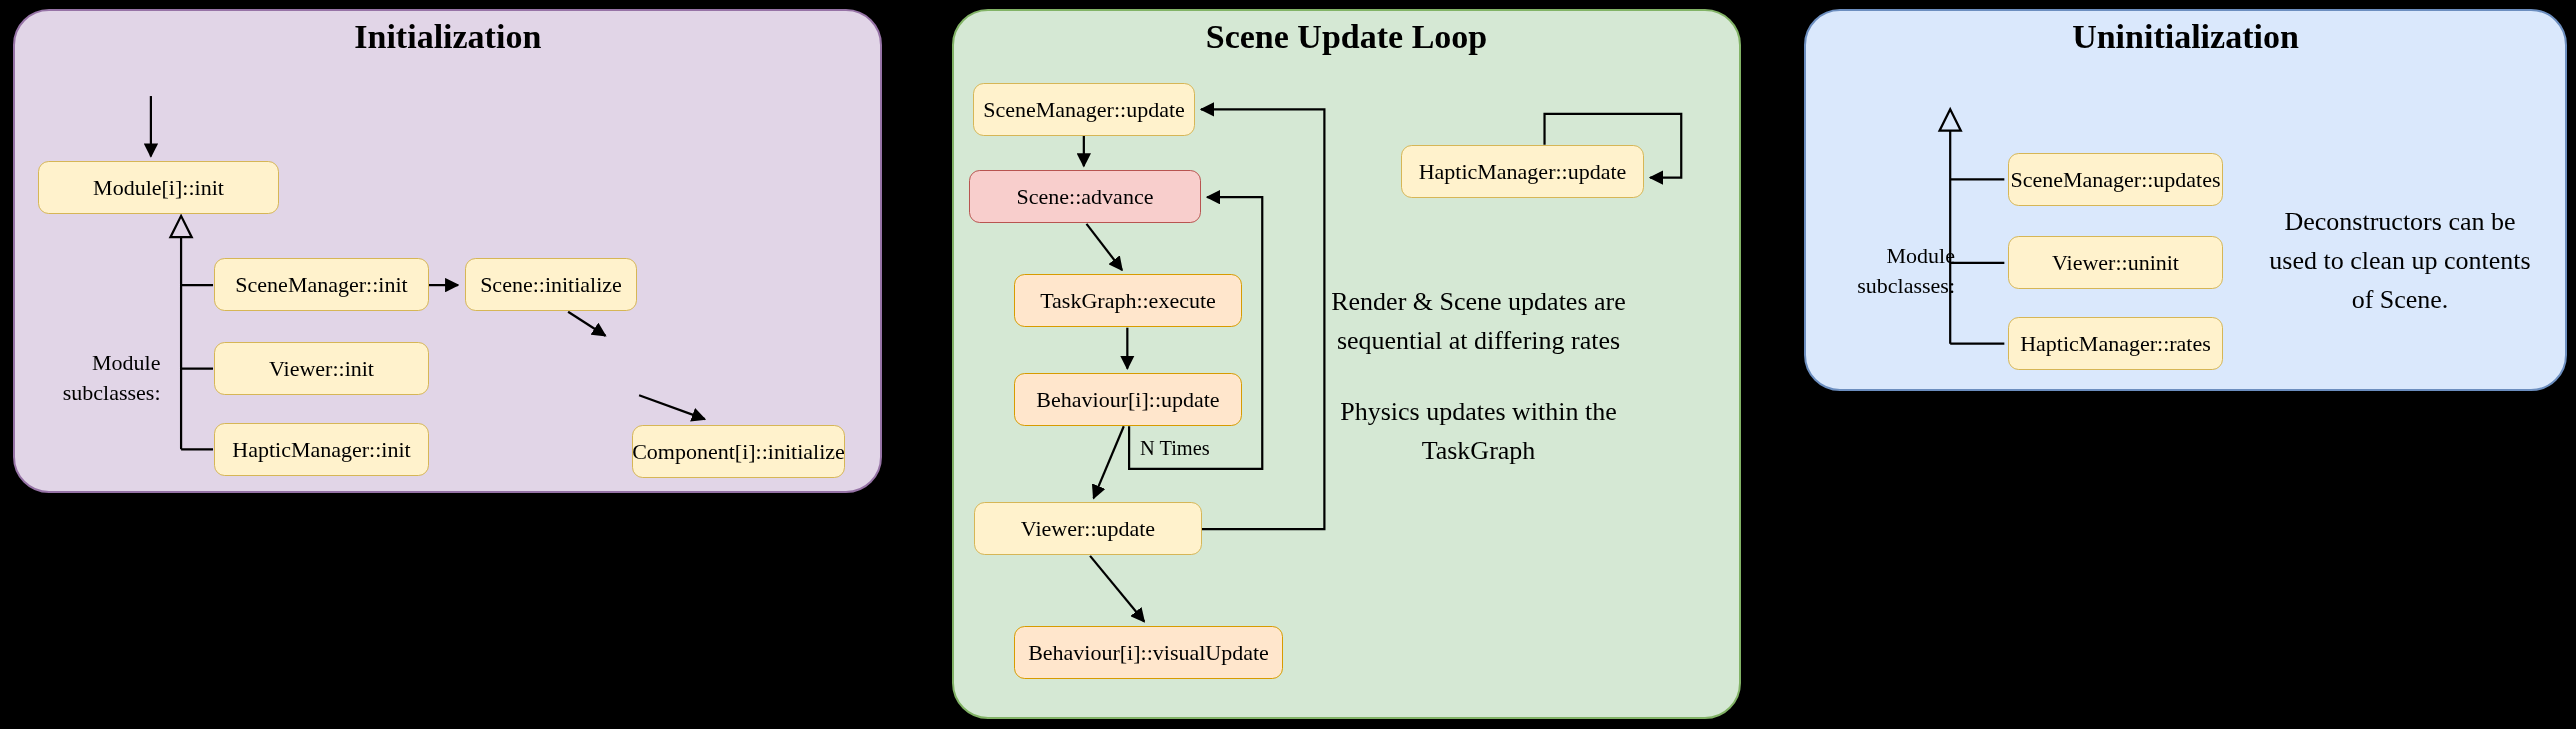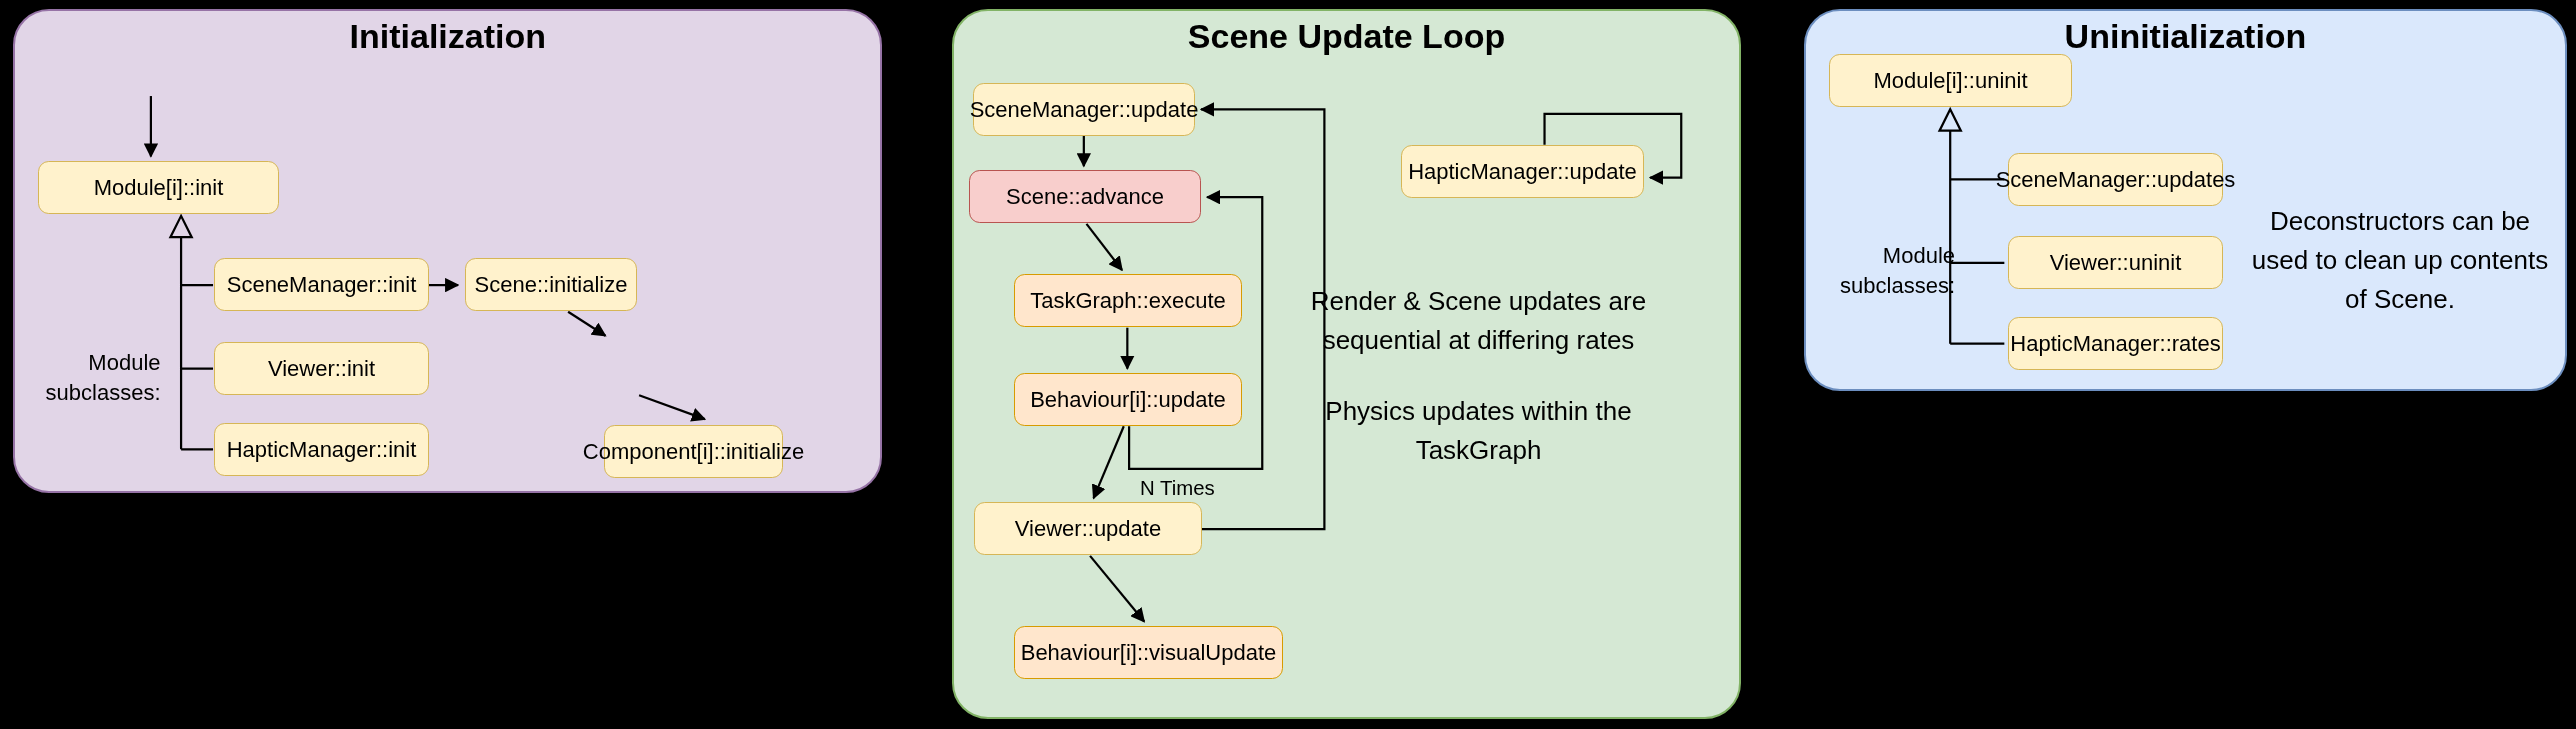--- a/index.html
+++ b/index.html
@@ -1,18 +1,18 @@
 <!DOCTYPE html>
 <html style="font-size:14px"><head>
 <meta charset="utf-8">
 <style>
   html,body{margin:0;padding:0;background:#000;}
   #canvas{
     position:relative;width:2576px;height:730px;background:#000;overflow:hidden;
-    font-family:Liberation Sans, sans-serif;color:#000;
+    font-family:Liberation Serif, serif;color:#000;
   }
   .panel{position:absolute;border-radius:36px;box-sizing:border-box;}
   .panel.purple{background:#e1d5e7;border:2.7px solid #9673a6;}
   .panel.green{background:#d5e8d4;border:2.7px solid #82b366;}
   .panel.blue{background:#dae8fc;border:2.7px solid #6c8ebf;}
   .panel-title{
     position:absolute;text-align:center;font-size:34px;font-weight:bold;line-height:37px;
   }
   .node{
     position:absolute;box-sizing:border-box;border-radius:10.7px;
@@ -22,21 +22,21 @@
   .node.yellow{background:#fff2cc;border:1.8px solid #d6b656;}
   .node.pink{background:#f8cecc;border:1.8px solid #b85450;}
   .node.orange{background:#ffe6cc;border:1.8px solid #d79b00;}
   .note{
     position:absolute;text-align:center;font-size:26px;line-height:39px;white-space:pre-line;
   }
   .small-label{
     position:absolute;text-align:right;font-size:22px;line-height:30px;white-space:pre-line;
   }
   .tiny-label{
-    position:absolute;font-size:20.4px;line-height:23px;margin-top:40px;
+    position:absolute;font-size:20.4px;line-height:23px;
   }
   #arrows{position:absolute;left:0;top:0;pointer-events:none;}
 </style>
 </head>
 <body>
 
 <div id="canvas">
 
   <div class="panel purple" style="left:13.3px;top:9px;width:869px;height:484px"></div>
   <div class="panel green" style="left:952px;top:9px;width:789px;height:710px"></div>
@@ -72,38 +72,37 @@
 
     <path d="M2197,147 L2197,387 M2197,202 L2258,202 M2197,296 L2258,296 M2197,387 L2258,387" stroke="#000" stroke-width="2.5" fill="none"></path>
     <polygon points="2197,123 2185,147 2209,147" fill="#dae8fc" stroke="#000" stroke-width="2.5"></polygon>
   </svg>
 
   <div class="node yellow" style="left:38px;top:161px;width:241px;height:53px">Module[i]::init</div>
   <div class="node yellow" style="left:214px;top:258px;width:215px;height:53px">SceneManager::init</div>
   <div class="node yellow" style="left:214px;top:342px;width:215px;height:53px">Viewer::init</div>
   <div class="node yellow" style="left:214px;top:423px;width:215px;height:53px">HapticManager::init</div>
   <div class="node yellow" style="left:465px;top:258px;width:172px;height:53px">Scene::initialize</div>
-  <div class="node yellow" style="left:604px;top:425px;width:179px;height:53px">Component[i]::initialize</div>
+  <div class="node yellow" style="left:632px;top:425px;width:213px;height:53px">Component[i]::initialize</div>
   <div class="small-label" style="left:27.5px;top:348px;width:133px">Module
 subclasses:</div>
 
   <div class="node yellow" style="left:973px;top:83px;width:222px;height:53px">SceneManager::update</div>
   <div class="node orange" style="left:1014px;top:274px;width:228px;height:53px">TaskGraph::execute</div>
   <div class="node pink" style="left:969px;top:170px;width:232px;height:53px">Scene::advance</div>
   <div class="node orange" style="left:1014px;top:373px;width:228px;height:53px">Behaviour[i]::update</div>
   <div class="node yellow" style="left:974px;top:502px;width:228px;height:53px">Viewer::update</div>
   <div class="node orange" style="left:1014px;top:626px;width:269px;height:53px">Behaviour[i]::visualUpdate</div>
   <div class="node yellow" style="left:1401px;top:145px;width:243px;height:53px">HapticManager::update</div>
   <div class="tiny-label" style="left:1140px;top:437px">N Times</div>
   <div class="note" style="left:1278px;top:282px;width:401px">Render &amp; Scene updates are
 sequential at differing rates</div>
   <div class="note" style="left:1278px;top:392px;width:401px">Physics updates within the
 TaskGraph</div>
 
-  <div class="node yellow" style="left:1829px;top:54px;width:243px;height:53px">Module[i]::uninit</div>
   <div class="node yellow" style="left:2008px;top:153px;width:215px;height:53px">SceneManager::updates</div>
   <div class="node yellow" style="left:2008px;top:236px;width:215px;height:53px">Viewer::uninit</div>
   <div class="node yellow" style="left:2008px;top:317px;width:215px;height:53px">HapticManager::rates</div>
   <div class="small-label" style="left:1822px;top:241px;width:133px">Module
 subclasses:</div>
   <div class="note" style="left:2240px;top:202px;width:320px">Deconstructors can be
 used to clean up contents
 of Scene.</div>
 
 </div>

